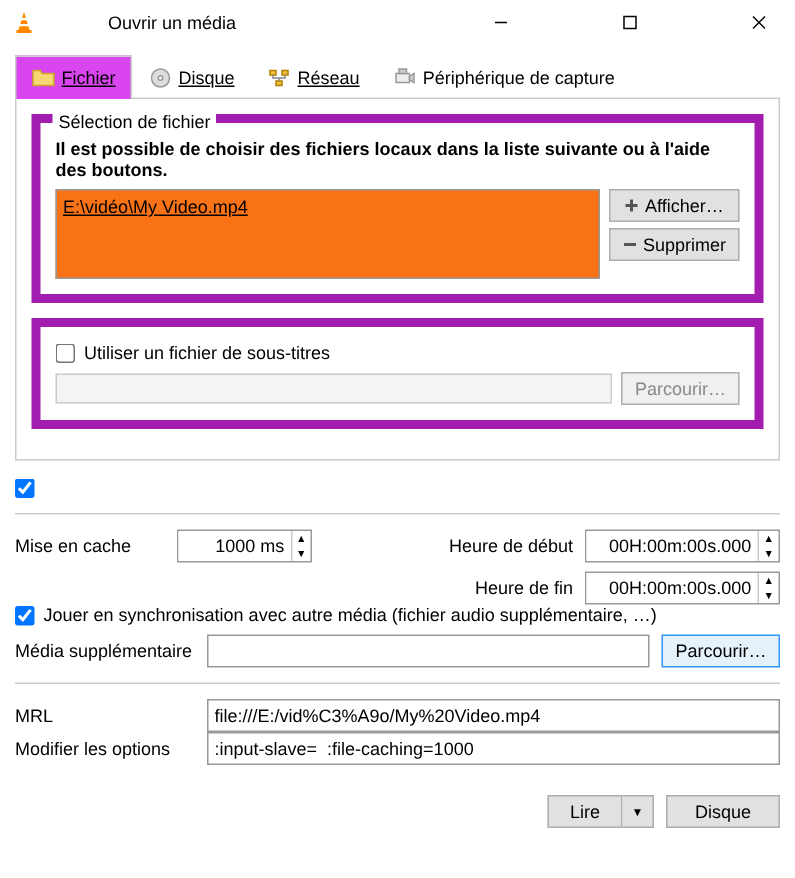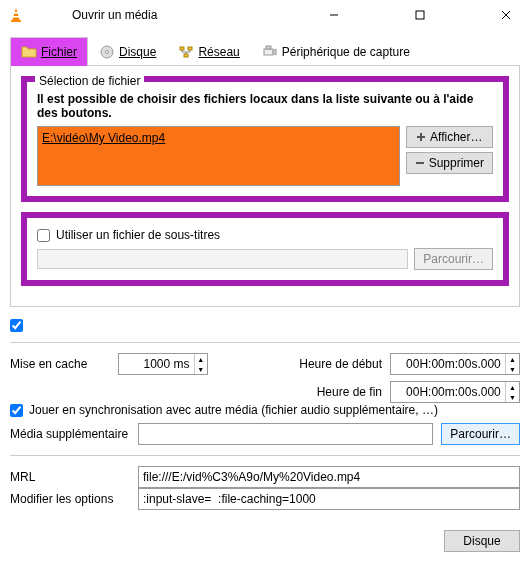--- a/index.html
+++ b/index.html
@@ -203,14 +203,18 @@
     <span class="lbl">MRL</span>
     <input type="text" value="file:///E:/vid%C3%A9o/My%20Video.mp4" style="">
   </div>
   <div class="row">
     <span class="lbl">Modifier les options</span>
     <input type="text" value=":input-slave=  :file-caching=1000" style="">
   </div>
 </div>
 
 <div class="footer">
+  <div class="dropbtn">
+    <div class="main"><span class="u">Lire</span></div>
+    <div class="arrow">▼</div>
+  </div>
   <div class="btn" style="min-width:76px">Disque</div>
 </div>
 
 </body></html>

